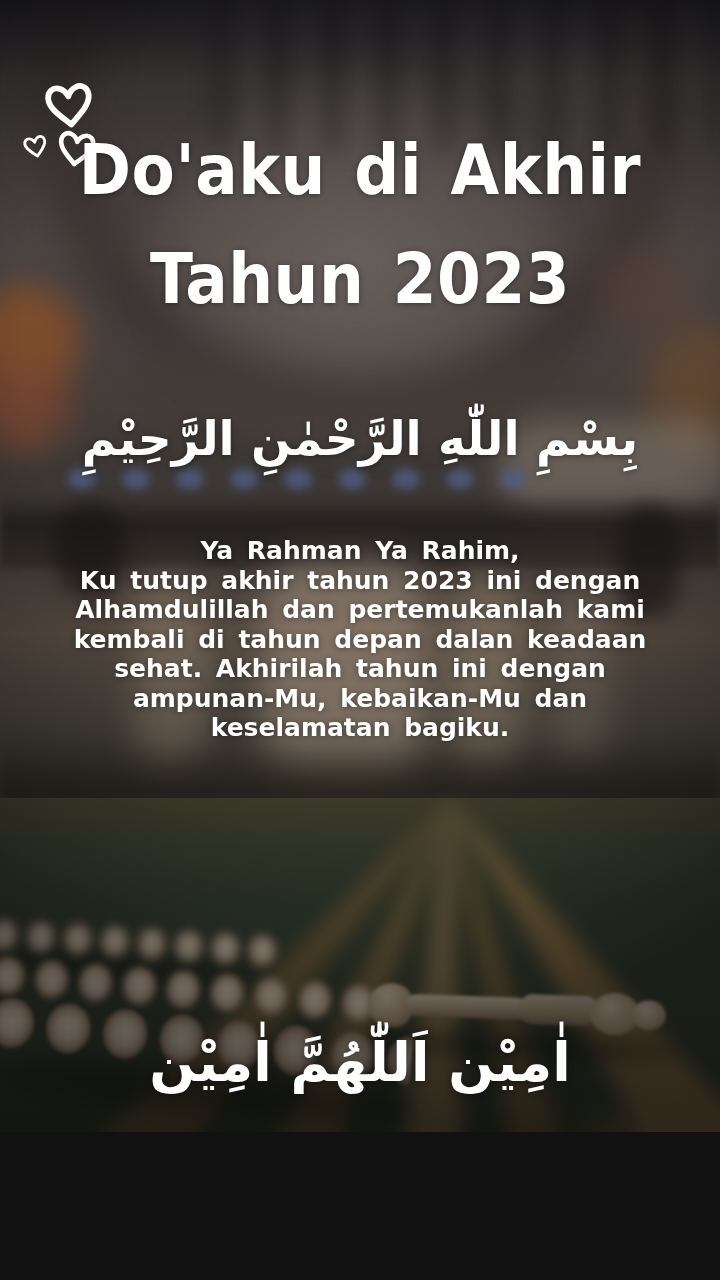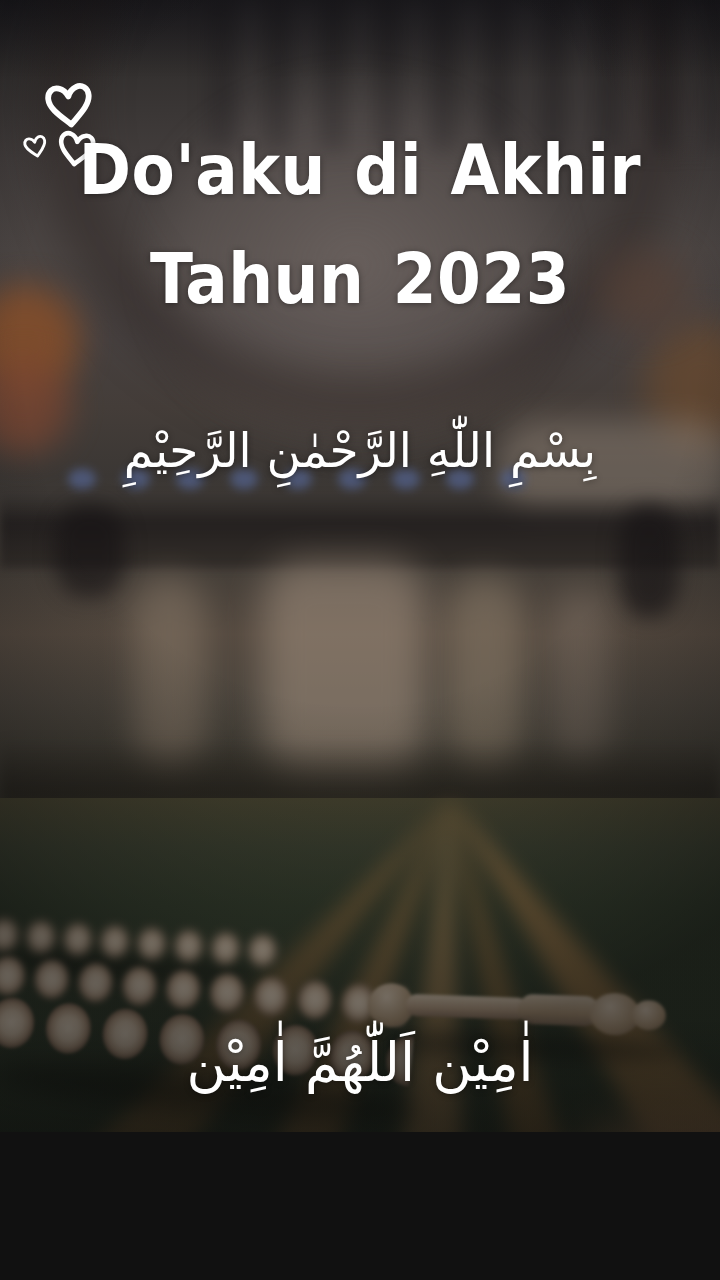--- a/index.html
+++ b/index.html
@@ -107,25 +107,25 @@
       radial-gradient(ellipse 90% 62% at 50% 30%, rgba(0,0,0,0) 52%, rgba(8,8,10,0.42) 88%, rgba(5,5,7,0.55) 100%),
       linear-gradient(180deg, rgba(8,8,10,0.45) 0%, rgba(8,8,10,0) 7%, rgba(8,8,10,0) 90%, rgba(10,12,8,0.35) 100%);
   }
 
   
   .content { position:absolute; inset:0; color:#ffffff; z-index:10; }
   .txt { position:absolute; left:0; right:0; text-align:center; white-space:pre-line;
          text-shadow:0 1px 6px rgba(0,0,0,0.4); }
   .title { top:116px; font-size:63px; font-weight:bold; line-height:99px; letter-spacing:.5px;
            word-spacing:6px; transform:scaleY(1.1); transform-origin:top center; }
-  .bismillah { top:398px; font-size:47px; font-weight:normal; line-height:105px; direction:rtl; }
+  .bismillah { top:386px; font-size:47px; font-weight:bold; line-height:105px; direction:rtl; }
   .para { font-size:25px; font-weight:bold; line-height:29.5px; word-spacing:5px; }
   .para-1 { top:536px; left:28px; right:28px; }
   .para-2 { top:773px; left:18px; right:18px; }
-  .amin { top:1008px; font-size:54px; font-weight:normal; line-height:110px; direction:rtl; }
+  .amin { top:1008px; font-size:54px; font-weight:bold; line-height:110px; direction:rtl; }
   .hearts-wrap { position:absolute; left:22px; top:82px; width:88px; height:102px; }
   .leaf-wrap   { position:absolute; left:330px; top:1176px; width:104px; height:84px; }
 </style>
 </head>
 <body>
 
 <div class="stage">
 
   <div class="layer bg-base"></div>
   <div class="layer dome-light"></div>
@@ -175,20 +175,27 @@
           <path transform="translate(36,50) scale(1.15) rotate(8 16 14)" d="M16 28 C10 22 2 16 2 9 C2 4 6 1 10 2.5 C13 3.5 15 6 16 8.5 C17 6 19 3.5 22 2.5 C26 1 30 4 30 9 C30 16 22 22 16 28 Z"></path>
         </g>
       </svg>
     </div>
 
     <div class="txt title">Do'aku di Akhir
 Tahun 2023</div>
 
     <div class="txt bismillah">بِسْمِ اللّٰهِ الرَّحْمٰنِ الرَّحِيْمِ</div>
 
+    <div class="txt para para-1">Ya Rahman Ya Rahim,
+Ku tutup akhir tahun 2023 ini dengan
+Alhamdulillah dan pertemukanlah kami
+kembali di tahun depan dalan keadaan
+sehat. Akhirilah tahun ini dengan
+ampunan-Mu, kebaikan-Mu dan
+keselamatan bagiku.</div>
 
 
     <div class="txt amin">اٰمِيْن اَللّٰهُمَّ اٰمِيْن</div>
 
     <div class="leaf-wrap">
       <svg width="104" height="84" viewBox="0 0 104 84" fill="none">
         <g transform="rotate(-8 52 42)" stroke="#ffffff" stroke-width="3.2" stroke-linecap="round" stroke-linejoin="round" fill="none">
           <path d="M16 64 C8 44 18 20 40 12 C62 5 82 12 88 24 C92 33 84 38 72 38 C80 42 82 50 72 54 C60 60 34 66 16 64 Z"></path>
           <path d="M16 64 L6 76"></path>
           <path d="M18 60 C32 38 48 24 66 18"></path>

